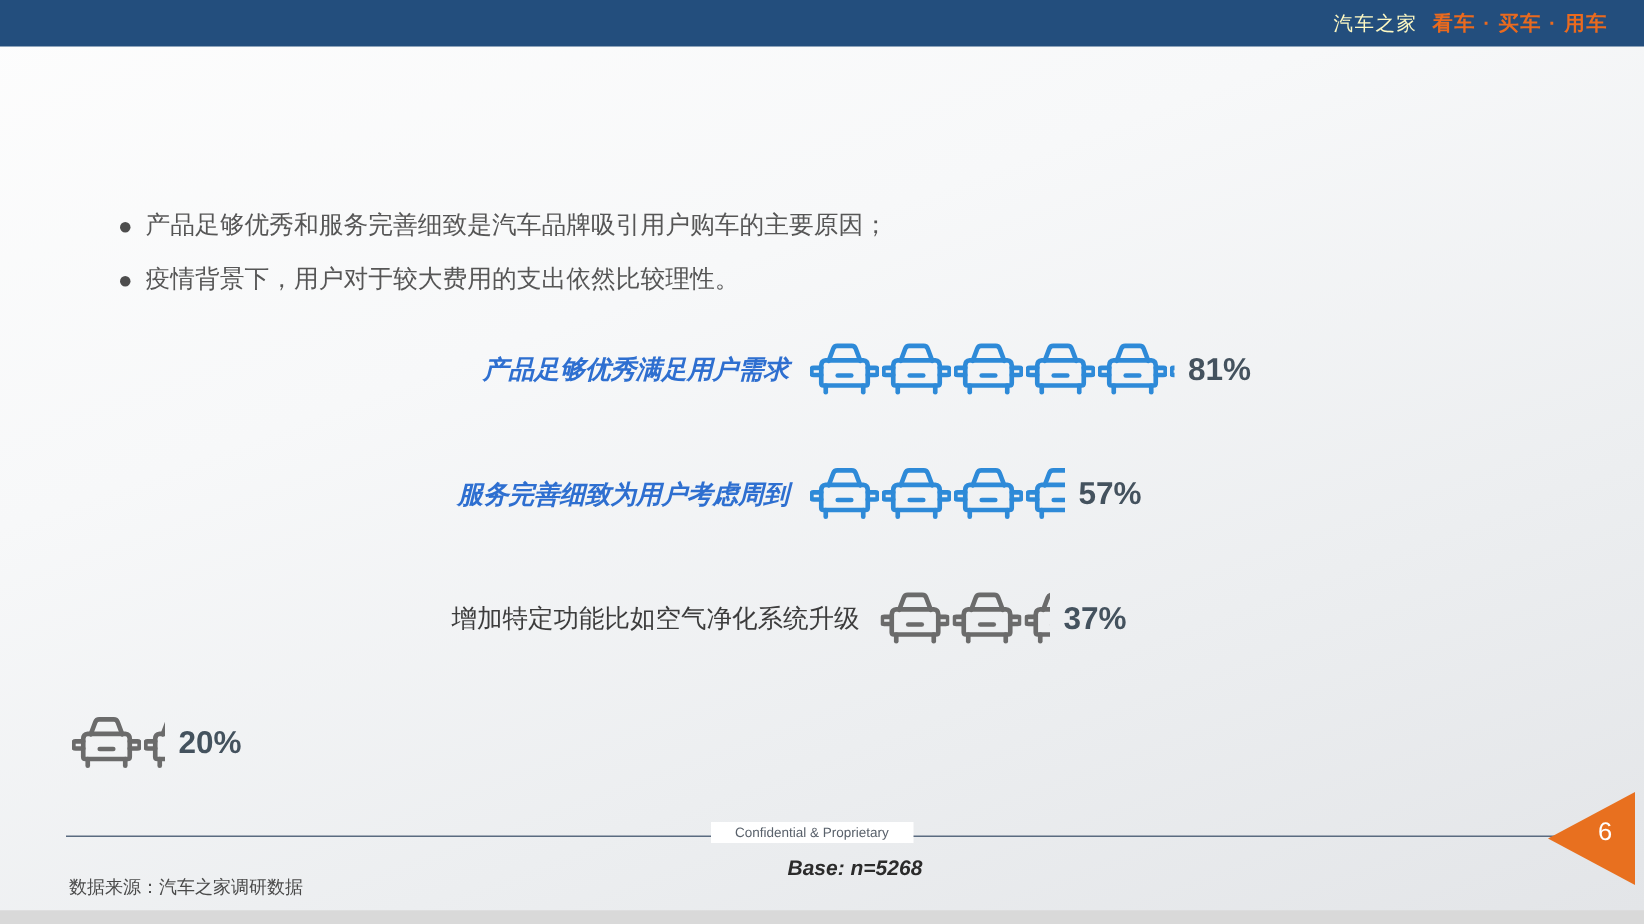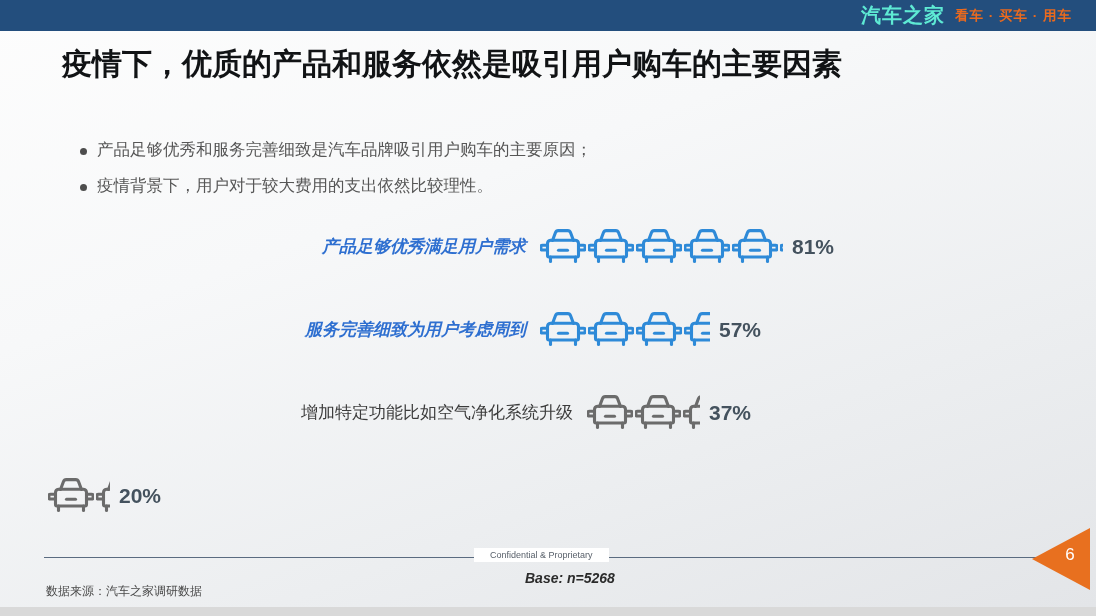--- a/index.html
+++ b/index.html
@@ -15,21 +15,21 @@
     background:linear-gradient(160deg,#fdfdfd 0%,#f7f8f9 35%,#eceef0 70%,#e3e5e8 100%);
     overflow:hidden;
   }
   
   .topbar{
     position:absolute;left:0;top:0;width:1096px;height:31px;
     background:#234e7d;
     display:flex;align-items:center;justify-content:flex-end;
   }
   .brand{
-    color:#5eead4;font-weight:bold;font-size:20px;letter-spacing:1px;
+    color:#fef9c3;font-weight:normal;font-size:13px;letter-spacing:1px;
     margin-right:10px;
   }
   .brand-tag{
     color:#ea6a1e;font-weight:bold;font-size:13.5px;letter-spacing:1px;
     margin-right:24px;
   }
   
   .title{
     position:absolute;left:62px;top:44px;width:1000px;
     font-size:30px;font-weight:bold;color:#111315;
@@ -108,21 +108,20 @@
 </head>
 <body>
 
 <div class="slide">
 
   <div class="topbar">
     <span class="brand">汽车之家</span>
     <span class="brand-tag">看车 · 买车 · 用车</span>
   </div>
 
-  <div class="title">疫情下，优质的产品和服务依然是吸引用户购车的主要因素</div>
 
   <div class="bullets">
     <div class="bullet">
       <span class="dot"></span>
       <span>产品足够优秀和服务完善细致是汽车品牌吸引用户购车的主要原因；</span>
     </div>
     <div class="bullet">
       <span class="dot"></span>
       <span>疫情背景下，用户对于较大费用的支出依然比较理性。</span>
     </div>

